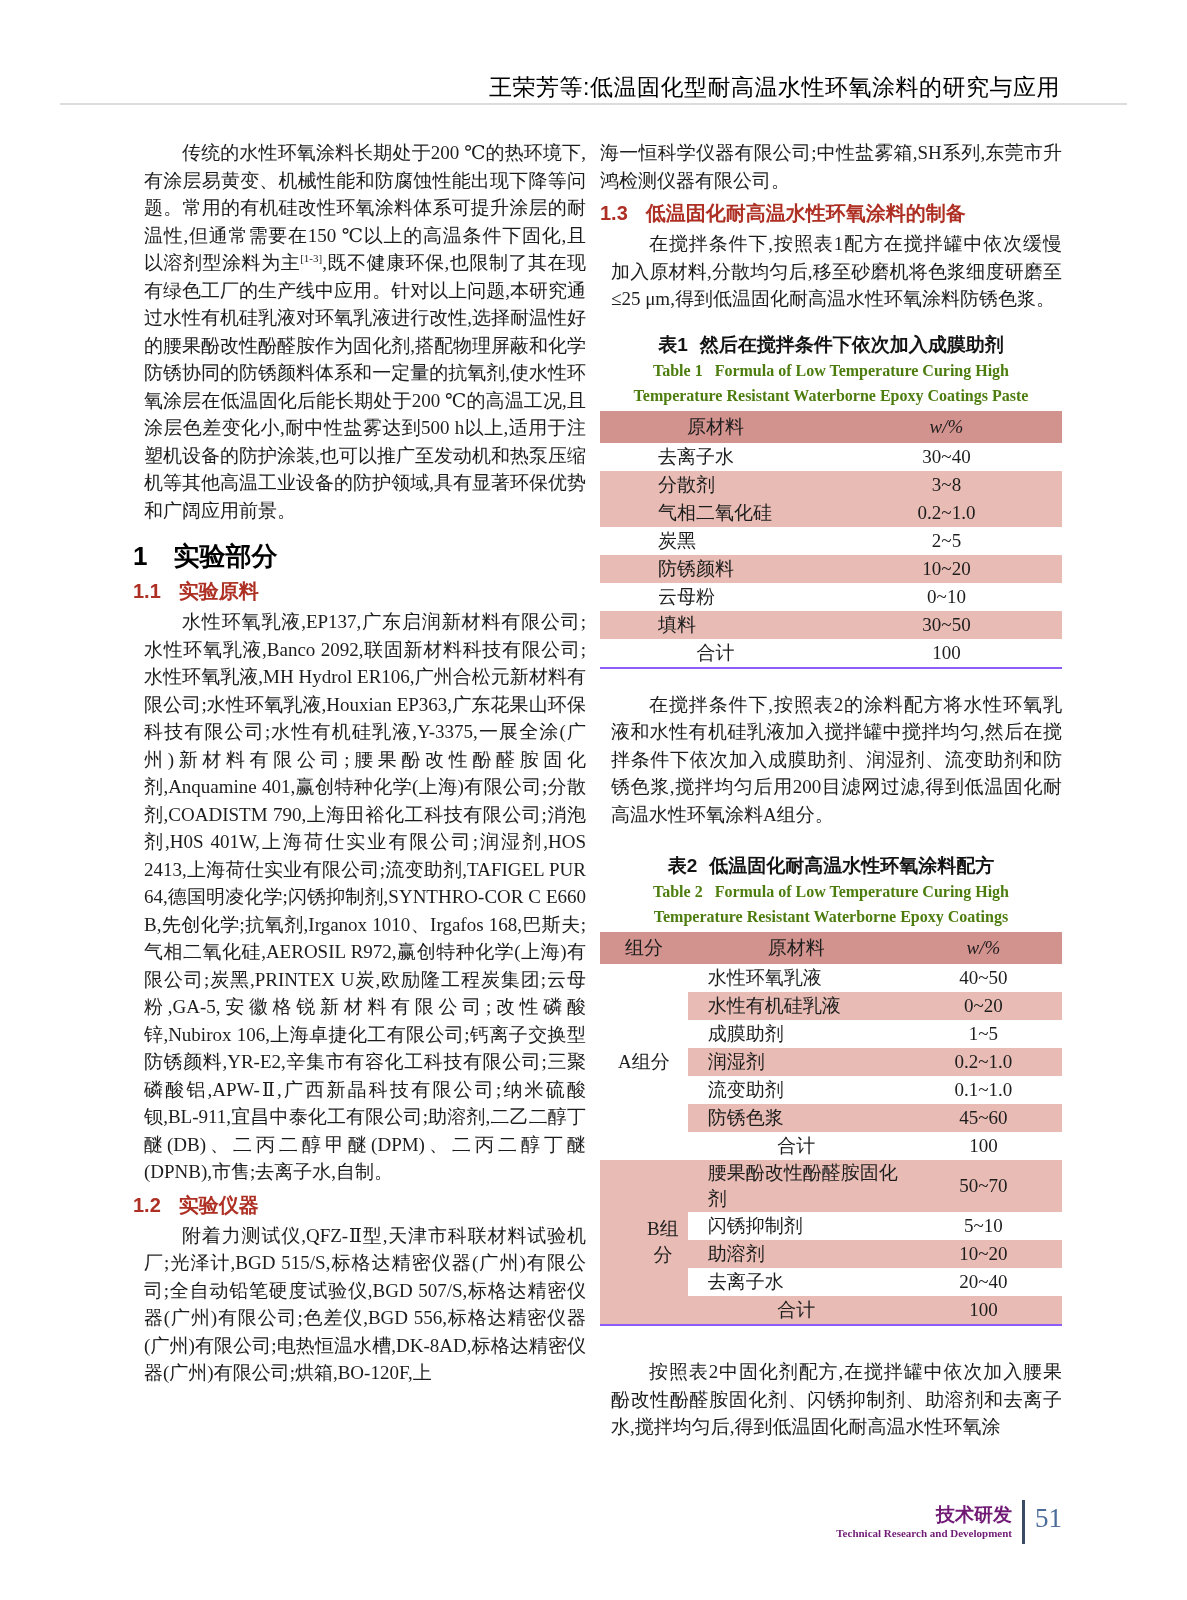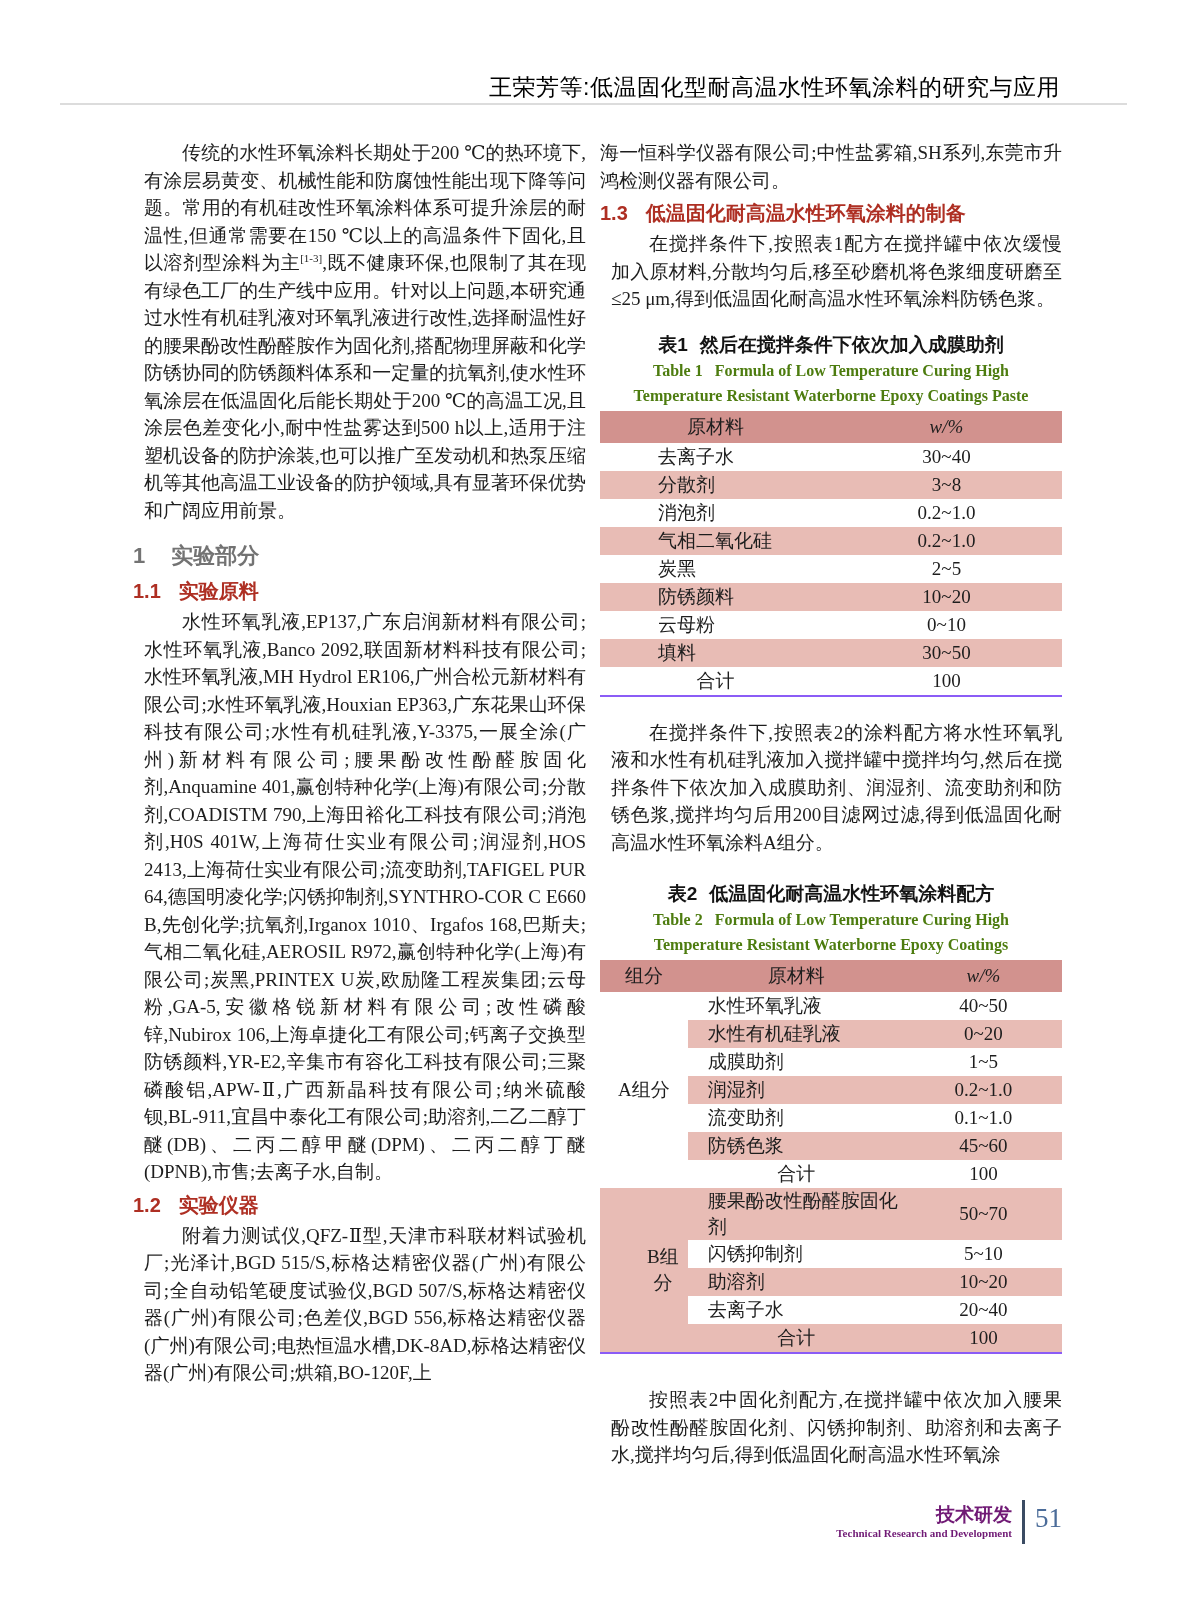--- a/index.html
+++ b/index.html
@@ -19,21 +19,21 @@
   .col { position:absolute; top:139px; }
   .col-left  { left:133px; width:453px; }
   .col-right { left:600px; width:462px; }
 
   p.body { margin:0; font-size:19px; line-height:27.5px; text-align:justify; }
   p.indent { text-indent:2em;margin-left:11px; }
   sup.ref { font-size:11px; line-height:0; }
 
   h1.sec {
     margin:16px 0 8px; font-family:"Liberation Sans","DejaVu Sans",sans-serif;
-    font-size:22px; line-height:32px; font-weight:bold; color:#737373;
+    font-size:26px; line-height:32px; font-weight:bold; color:#000000;
   }
   h1.sec .num { margin-right:26px; }
   h2.sub {
     margin:8px 0 6px; font-family:"Liberation Sans","DejaVu Sans",sans-serif;
     font-size:20px; line-height:22px; font-weight:bold; color:#ae2f23;
   }
   h2.sub .num { margin-right:18px; }
 
   
   .caption { text-align:center; }
@@ -120,24 +120,20 @@
         <th class="ital">w/%</th>
       </tr>
       <tr>
             <td class="mat">去离子水</td>
             <td class="val">30~40</td>
           </tr>
       <tr class="pink">
             <td class="mat">分散剂</td>
             <td class="val">3~8</td>
           </tr>
-      <tr>
-            <td class="mat">消泡剂</td>
-            <td class="val">0.2~1.0</td>
-          </tr>
       <tr class="pink">
             <td class="mat">气相二氧化硅</td>
             <td class="val">0.2~1.0</td>
           </tr>
       <tr>
             <td class="mat">炭黑</td>
             <td class="val">2~5</td>
           </tr>
       <tr class="pink">
             <td class="mat">防锈颜料</td>

